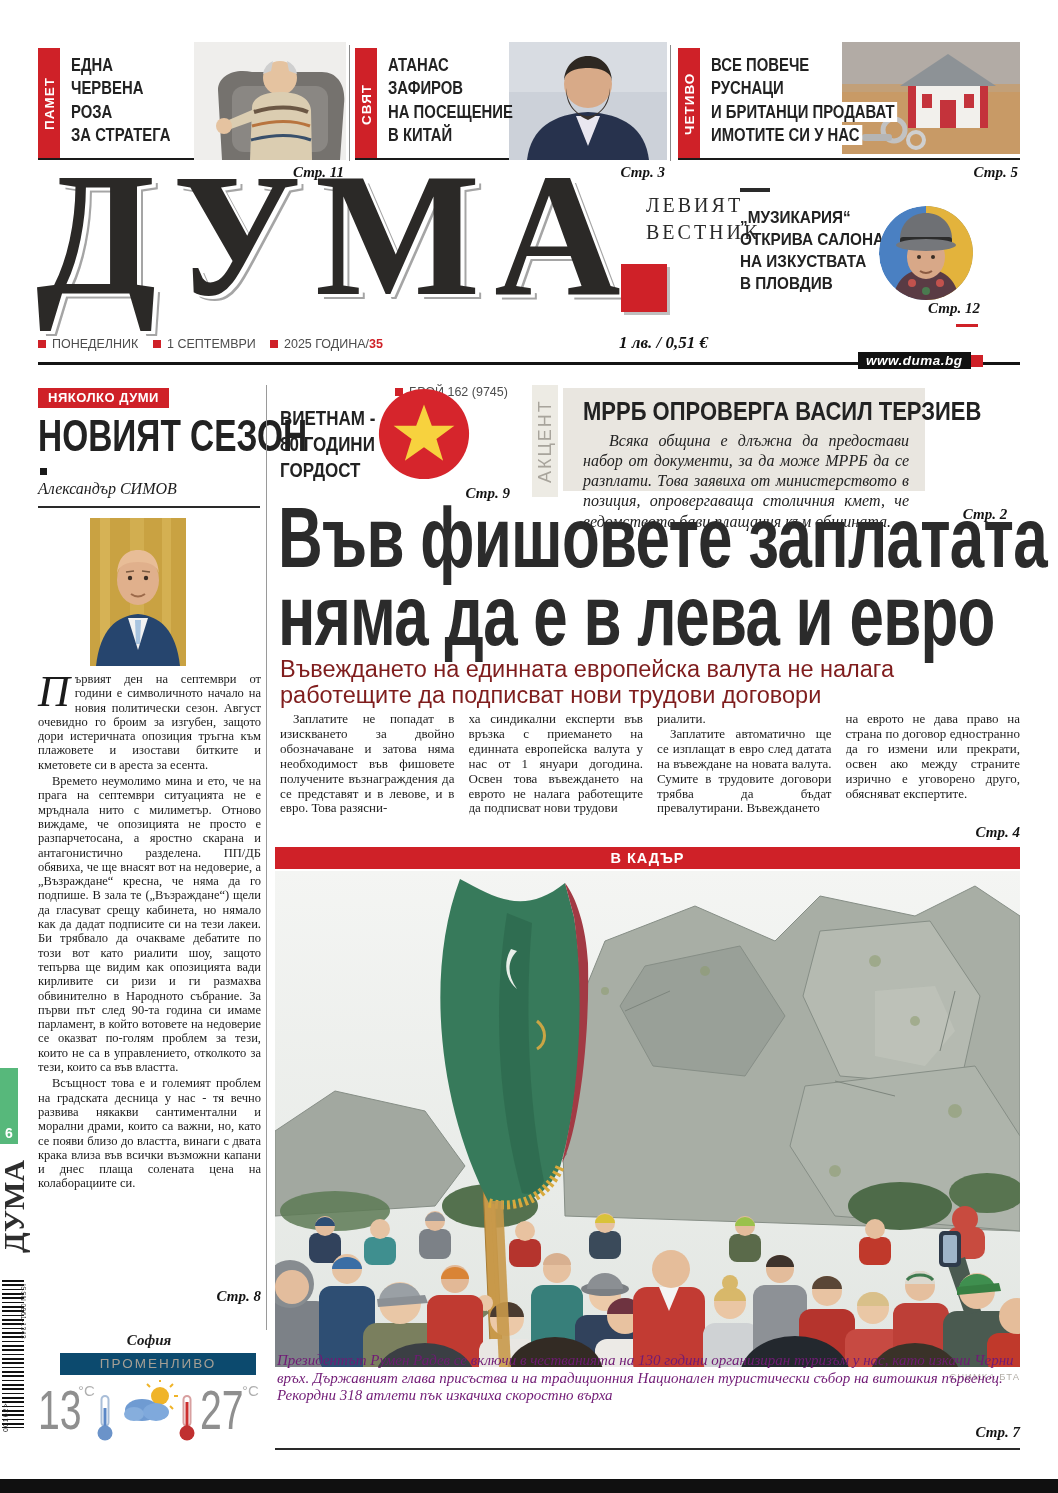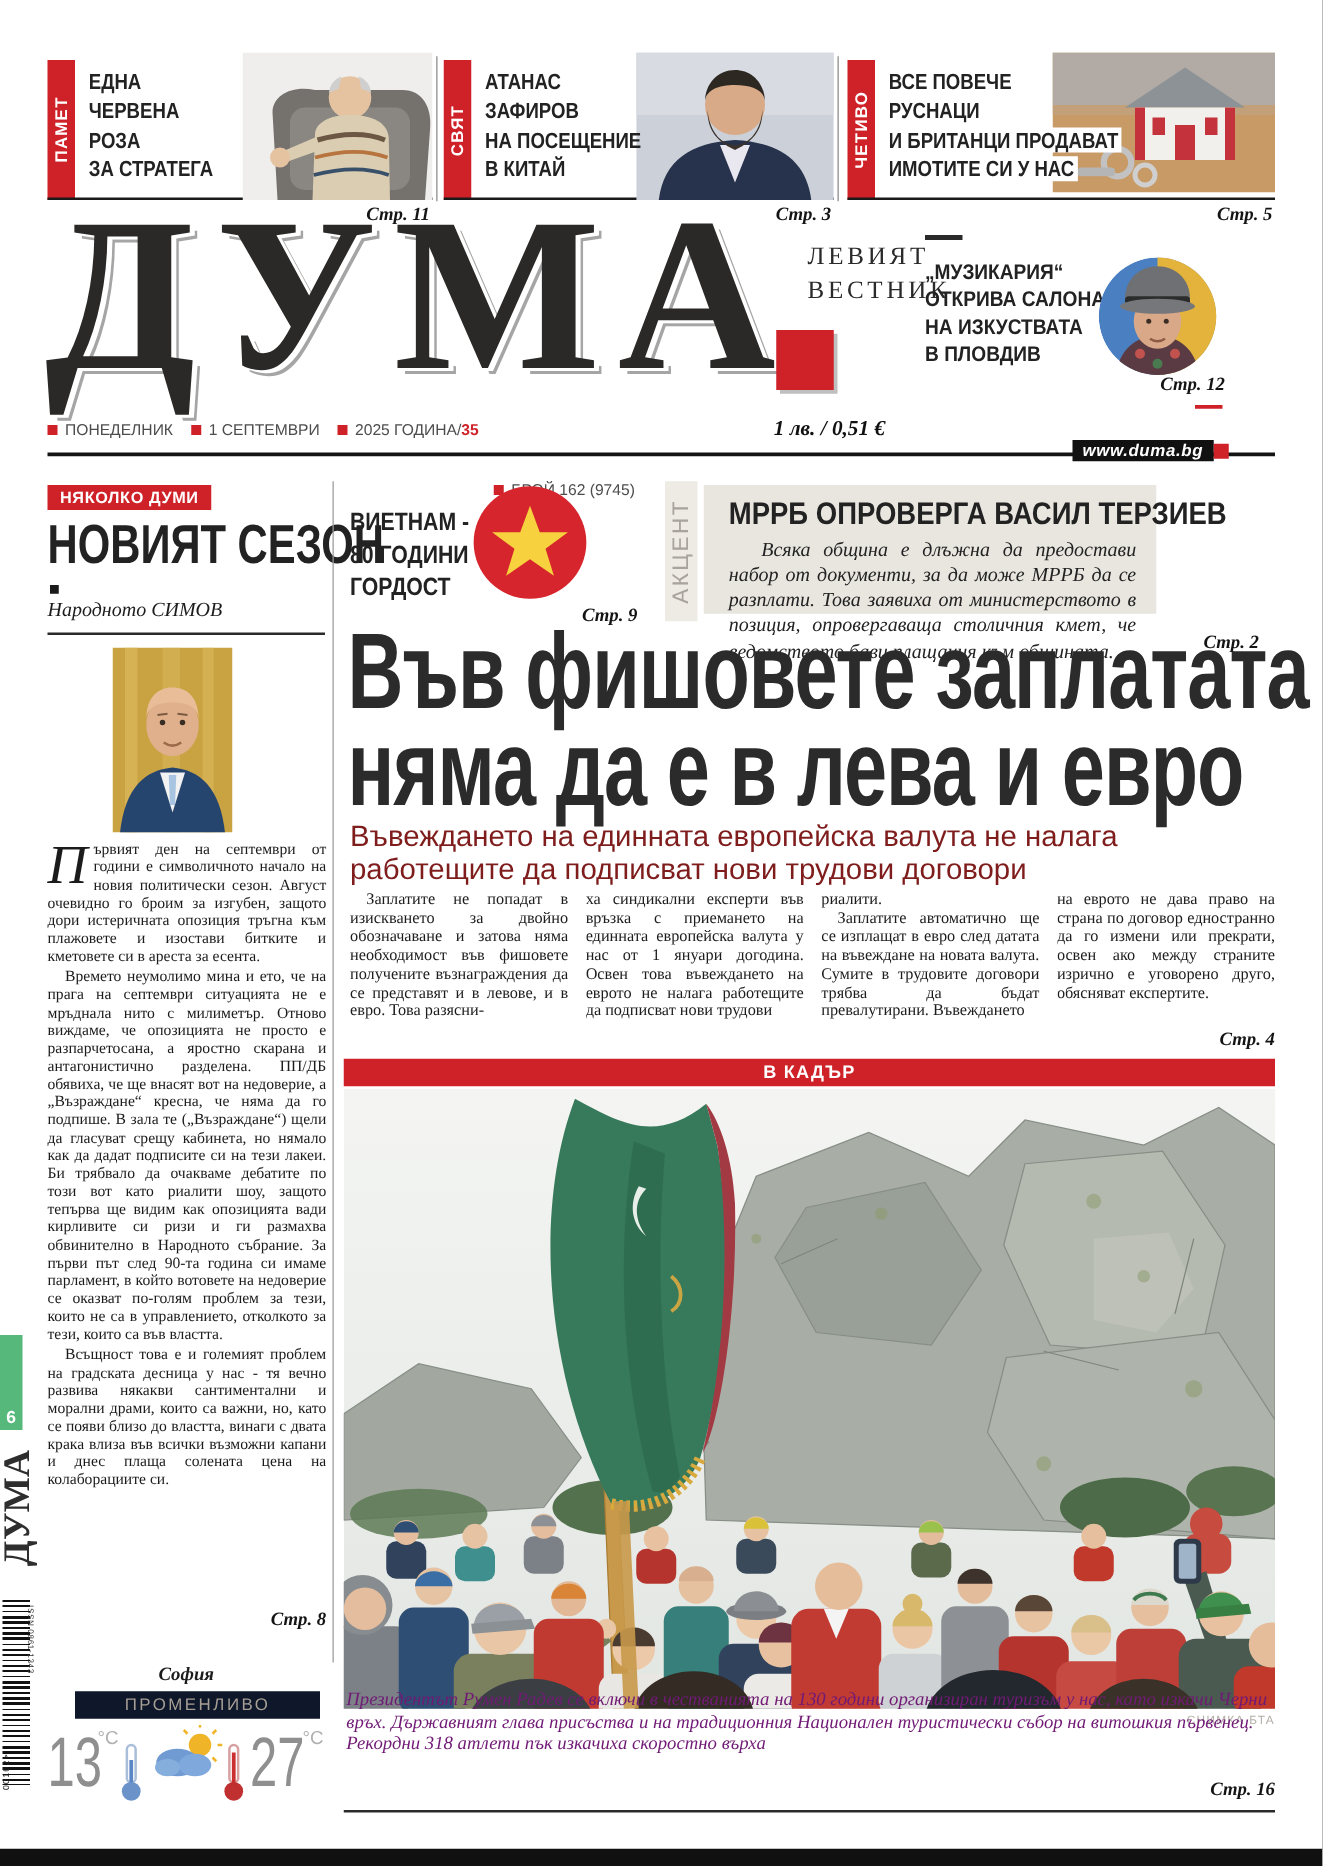--- a/index.html
+++ b/index.html
@@ -54,21 +54,21 @@
   .op-rule{position:absolute;left:38px;top:506px;width:222px;height:2px;background:#2a2a2a;}
   .op-photo{position:absolute;left:90px;top:518px;width:96px;height:148px;}
   .op-text{position:absolute;left:38px;top:672px;width:223px;font:12.5px/14.3px "Liberation Serif",serif;
            text-align:justify;color:#1b1b1b;}
   .op-text p{margin:0 0 2px 0;text-indent:14px;}
   .op-text p.first{text-indent:0;}
   .dropcap{float:left;font:italic 44px/34px "Liberation Serif",serif;padding:3px 5px 0 0;}
   .op-page{position:absolute;left:38px;top:1288px;width:223px;text-align:right;}
   .w-city{position:absolute;left:38px;top:1332px;width:222px;text-align:center;
           font:italic bold 15px "Liberation Serif",serif;}
-  .w-bar{position:absolute;left:60px;top:1353px;width:196px;height:22px;background:#0f172a;
+  .w-bar{position:absolute;left:60px;top:1353px;width:196px;height:22px;background:#0c4a6e;
          text-align:center;font:13.5px/22px "Liberation Sans",sans-serif;color:#a59f95;letter-spacing:2px;}
   .w-row{position:absolute;left:38px;top:1380px;width:224px;height:64px;}
   .w-num{position:absolute;top:0;font-size:56px;line-height:60px;color:#8f8f8f;
          transform:scaleX(.7);transform-origin:0 0;}
   .w-deg{position:absolute;top:2px;font-size:15px;color:#b0b0b0;}
   .col-rule{position:absolute;left:266px;top:385px;width:1px;height:945px;background:#9a9a9a;}
 
   
   .vn-title{position:absolute;left:280px;top:405px;font-weight:bold;font-size:20px;line-height:1.3;
             transform:scaleX(.85);transform-origin:0 0;white-space:nowrap;color:#222;}
@@ -243,21 +243,21 @@
     <span class="dl-item" style="left:357px;margin-top:48px;"><span class="bullet"></span><span>БРОЙ 162 (9745)</span></span>
     <span class="price">1 лв. / 0,51 €</span>
   </div>
   <div class="m-rule"></div>
   <div class="website">www.duma.bg</div>
   <div class="web-tick"></div>
 
   <div class="kicker">НЯКОЛКО ДУМИ</div>
   <div class="op-title">НОВИЯТ СЕЗОН</div>
   <div class="op-bullet"></div>
-  <div class="op-author">Народното СИМОВ</div>
+  <div class="op-author">Александър СИМОВ</div>
   <div class="op-rule"></div>
   <svg class="op-photo" viewBox="0 0 96 148">
     <rect width="96" height="148" fill="#c9a242"></rect>
     <rect x="10" width="10" height="148" fill="#dcb95e" opacity=".7"></rect>
       <rect x="40" width="14" height="148" fill="#dcb95e" opacity=".5"></rect>
       <rect x="72" width="9" height="148" fill="#dcb95e" opacity=".6"></rect>
     <path d="M6,148 C10,112 26,98 48,96 C70,98 86,112 90,148 Z" fill="#26456e"></path>
     <path d="M38,100 L58,100 L48,132 Z" fill="#f2f2f2"></path>
     <path d="M45,102 L51,102 L50,126 L46,126 Z" fill="#a8c4e0"></path>
     <ellipse cx="48" cy="62" rx="21" ry="25" fill="#e0b08c"></ellipse>
@@ -472,21 +472,21 @@
 
     <ellipse cx="150" cy="508" rx="50" ry="36" fill="#3b3f44"></ellipse>
     <ellipse cx="280" cy="502" rx="48" ry="36" fill="#332b24"></ellipse>
     <ellipse cx="520" cy="505" rx="55" ry="40" fill="#23282e"></ellipse>
     <ellipse cx="640" cy="506" rx="45" ry="34" fill="#3a3228"></ellipse>
     <polygon points="216,330 228,330 236,496 224,496" fill="#c8994a" opacity=".9"></polygon>
   </svg>
 
   <div class="credit">СНИМКА БТА</div>
   <div class="caption">Президентът Румен Радев се включи в честванията на 130 години организиран туризъм у нас, като изкачи Черни връх. Държавният глава присъства и на традиционния Национален туристически събор на витошкия първенец. Рекордни 318 атлети пък изкачиха скоростно върха</div>
-  <div class="cap-page pageref">Стр. 16</div>
+  <div class="cap-page pageref">Стр. 7</div>
   <div class="bottom-rule"></div>
 
   <div class="sp-green">6</div>
   <div class="sp-logo">ДУМА</div>
   <div class="sp-barcode"></div>
   <div class="sp-issn">ISSN 0861-1343</div>
   <div class="sp-code">00162&gt;</div>
   <div class="bottom-black"></div>
 
 </div>

